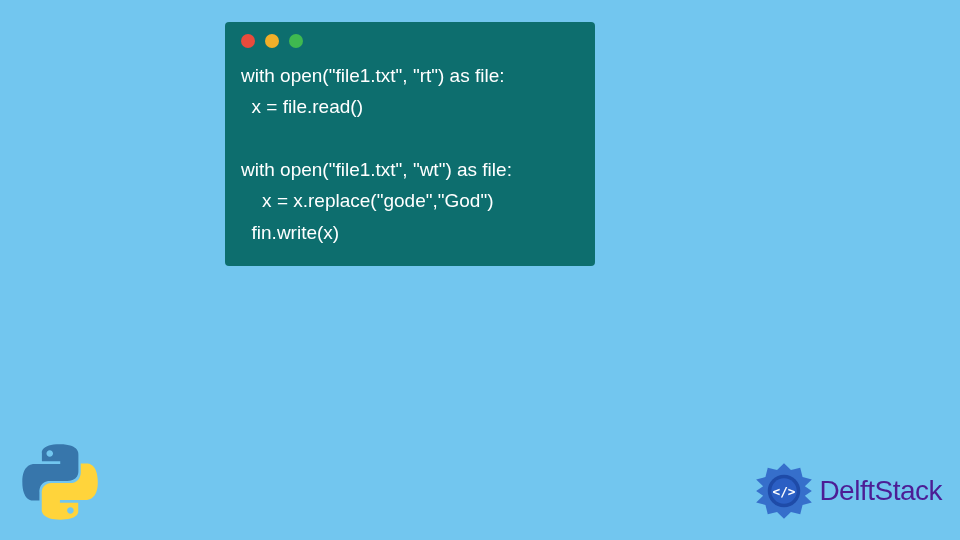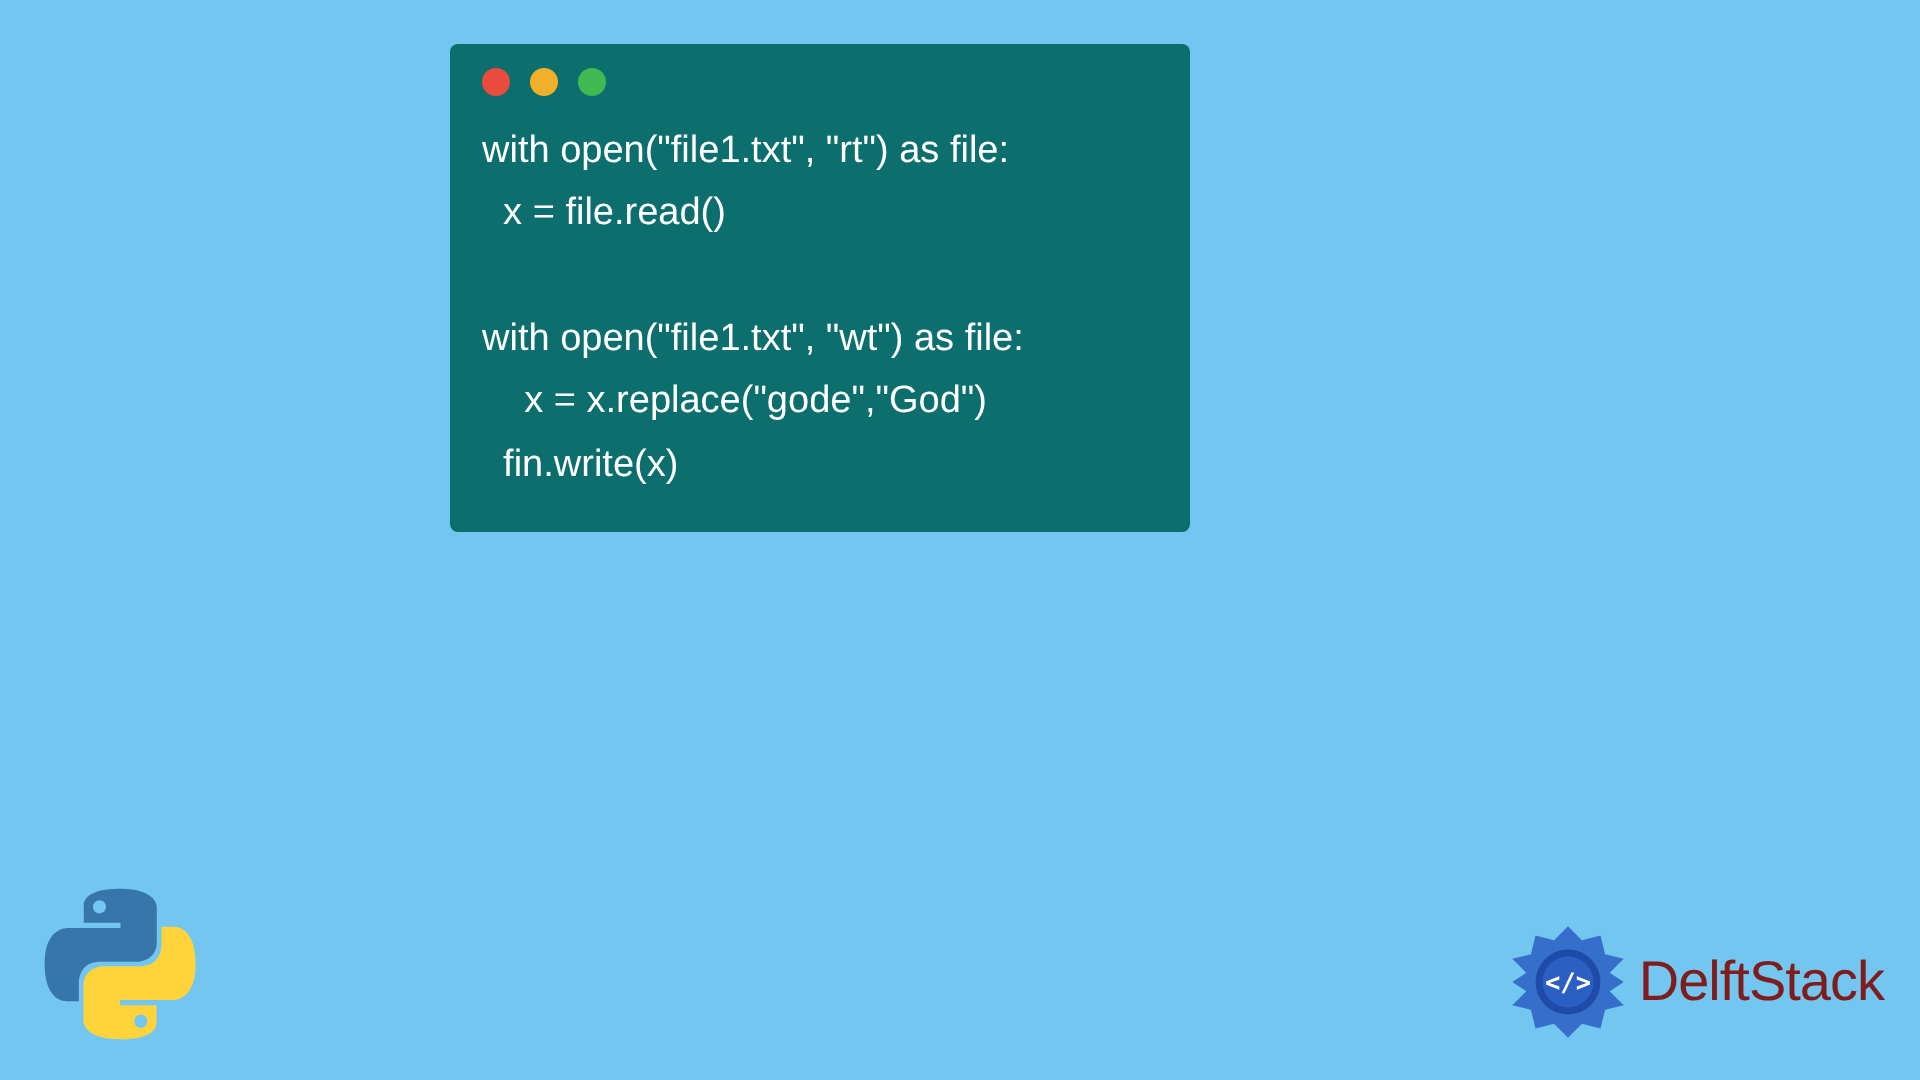--- a/index.html
+++ b/index.html
@@ -52,21 +52,21 @@
   }
   .delftstack {
     position: absolute;
     right: 18px;
     bottom: 20px;
     display: flex;
     align-items: center;
     gap: 6px;
   }
   .delftstack-text {
-    color: #7f1d1d;
+    color: #4c1d95;
     font-size: 28px;
     font-weight: 500;
     font-family: 'Segoe UI', Arial, sans-serif;
     letter-spacing: -0.5px;
   }
   .delftstack-icon {
     width: 58px;
     height: 58px;
   }
 </style>

